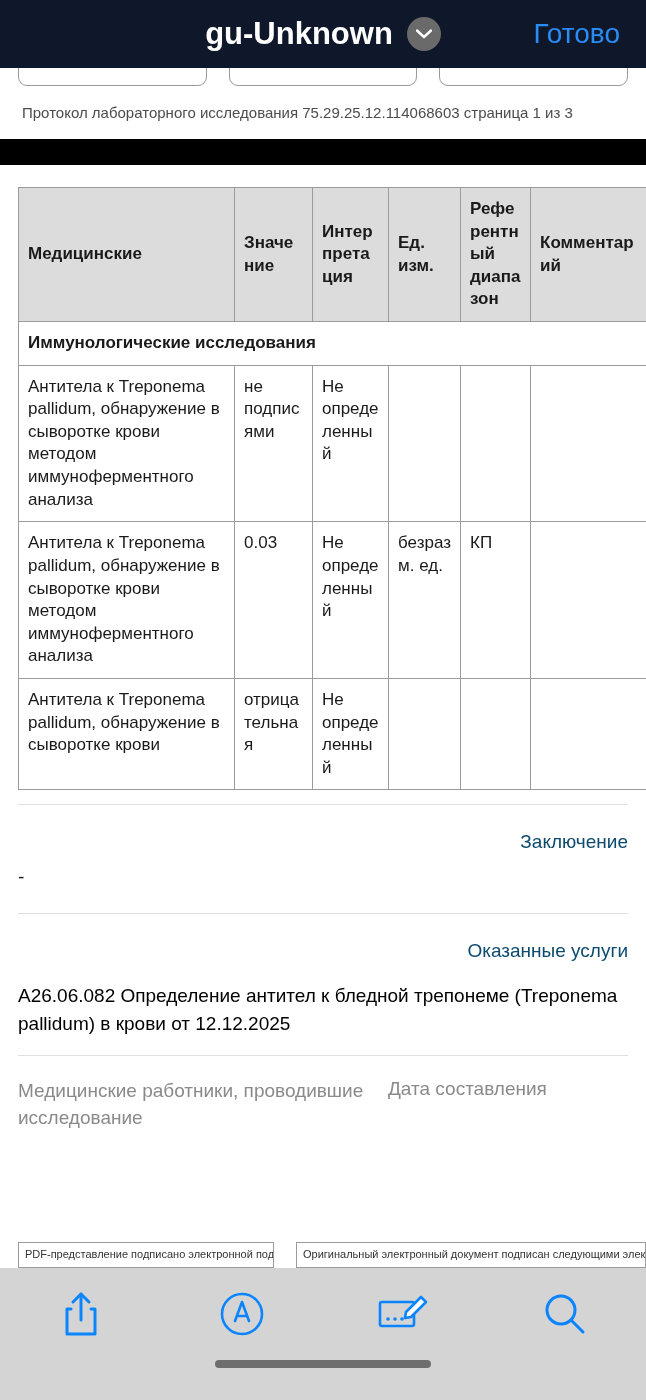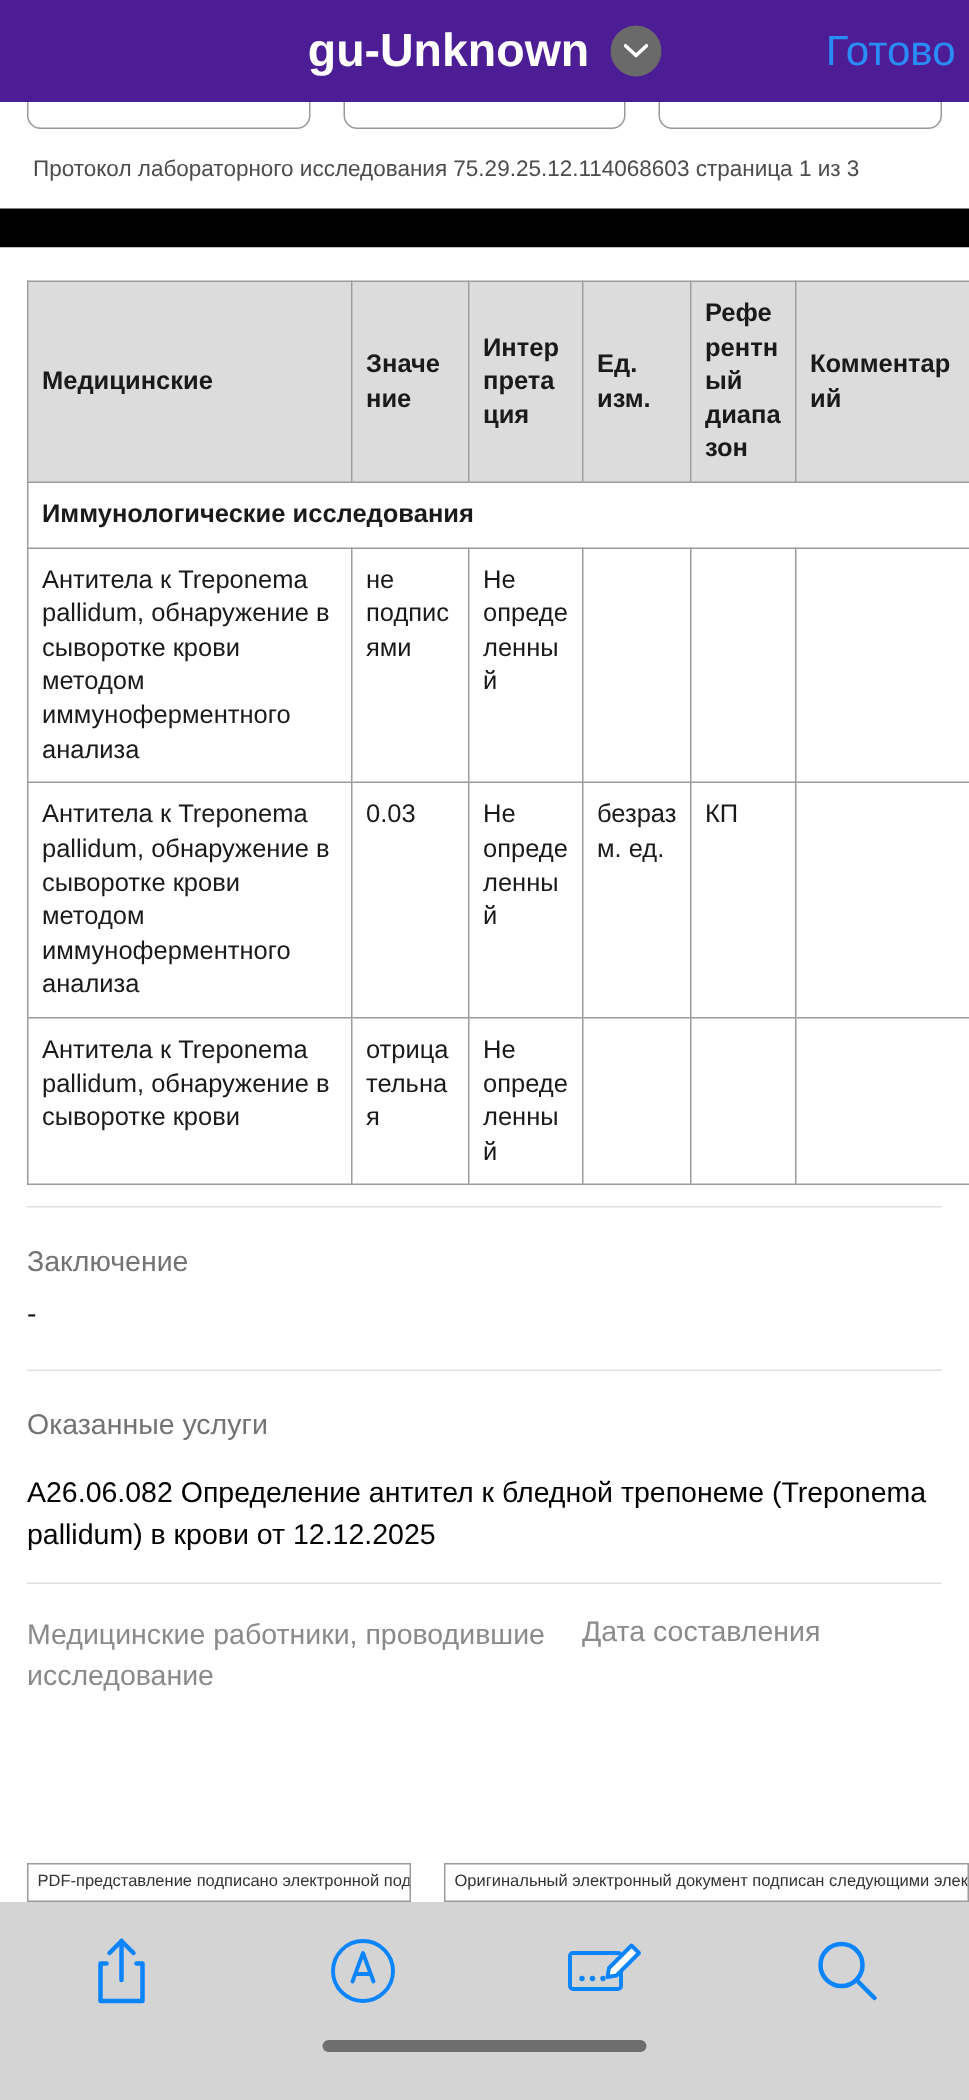--- a/index.html
+++ b/index.html
@@ -67,41 +67,41 @@
     position: relative;
   }
   .battery::after {
     content: ""; position: absolute; right: -5px; top: 8px;
     width: 3px; height: 8px; background: #bdbdbd; border-radius: 0 2px 2px 0;
   }
 
   
   .navbar {
     height: 68px;
-    background: #4c1d95;
+    background: #0f172a;
     display: flex;
     align-items: center;
     justify-content: center;
     position: relative;
     flex: 0 0 auto;
   }
   .nav-title-wrap {
     display: flex; align-items: center; gap: 14px;
   }
   .nav-title {
     color: #ffffff; font-size: 31px; font-weight: 600;
   }
   .chev {
     width: 34px; height: 34px; border-radius: 50%;
     background: #6a6a6a;
     display: flex; align-items: center; justify-content: center;
   }
   .chev svg { display: block; }
   .nav-done {
-    position: absolute; right: 9px;
+    position: absolute; right: 26px;
     color: #2a8cf5; font-size: 28px; font-weight: 400;
   }
 
   
   .docview {
     flex: 1 1 auto;
     background: #ffffff;
     position: relative;
     overflow: hidden;
   }
@@ -169,23 +169,24 @@
     padding: 12px 9px;
   }
   .data-row td { height: 138px; }
   .data-row.r3 td { height: 88px; }
 
   
   .sect {
     padding: 0 18px;
   }
   .sect-head {
-    color: #737373;
+    color: #0c4a6e;
     font-size: 19px;
     padding: 26px 0 10px 0;
+    text-align: right;
   }
   .sect-body {
     color: #1a1a1a;
     font-size: 19px;
     line-height: 1.45;
     padding-bottom: 8px;
   }
   .hr { border-top: 1px solid #dfdfdf; margin: 14px 0 0 0; }
   .svc-item { padding: 10px 0 4px 0; font-size: 19px; line-height: 1.45; white-space: nowrap; overflow: hidden; }
   .svc-item.wrap { white-space: normal; }

